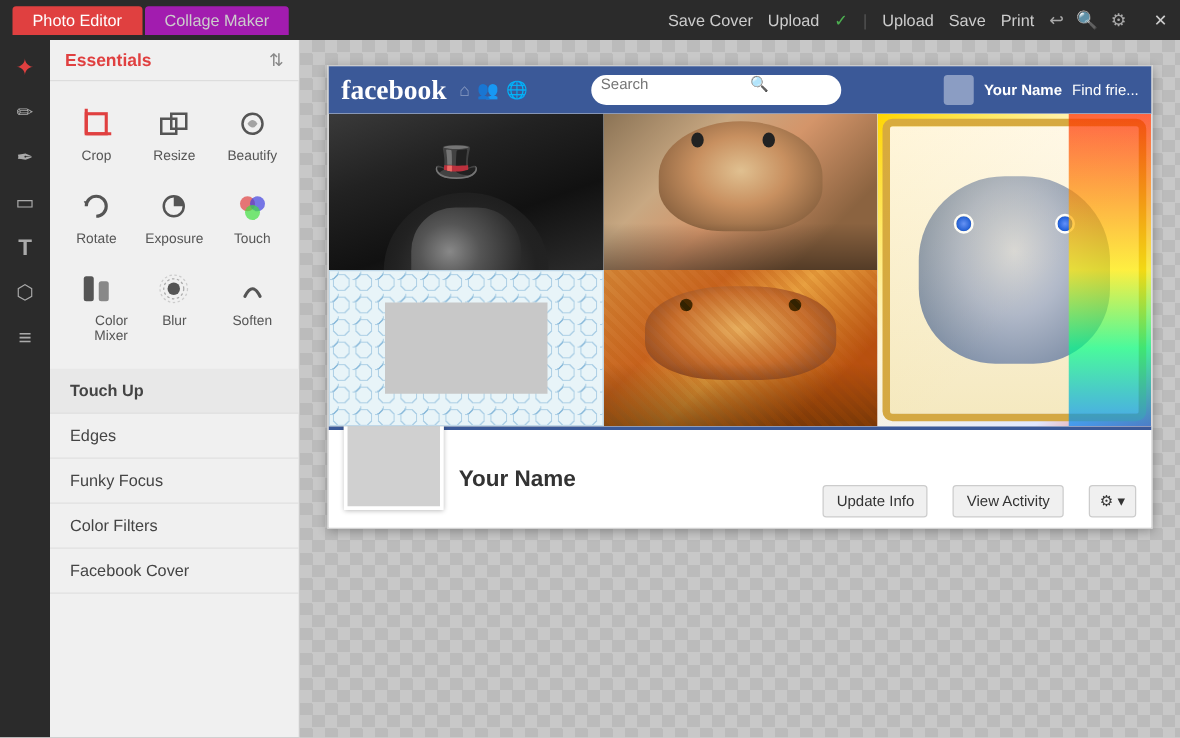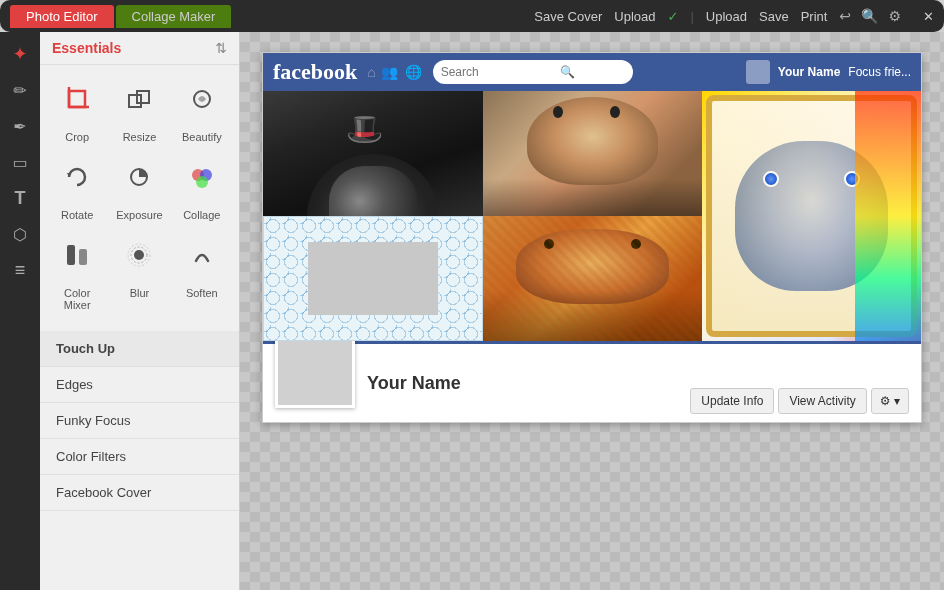--- a/index.html
+++ b/index.html
@@ -1,26 +1,26 @@
 <!DOCTYPE html>
 <html><head>
   <meta charset="utf-8">
   <style>
     * { box-sizing: border-box; margin: 0; padding: 0; }
     body { font-family: Arial, sans-serif; background: #d0d0d0; width: 944px; height: 590px; overflow: hidden; display: flex; flex-direction: column; }
 
     
     .title-bar {
       display: flex; align-items: center; background: #2b2b2b; height: 32px; padding: 0 10px;
-      justify-content: space-between; flex-shrink: 0; border-radius: 10px;
+      justify-content: space-between; flex-shrink: 0;
     }
     .title-bar-tabs { display: flex; gap: 2px; }
     .tab {
       padding: 4px 16px; font-size: 13px; cursor: pointer; border-radius: 3px 3px 0 0;
-      color: #ccc; background: #4d7c0f;
+      color: #ccc; background: #a21caf;
     }
     .tab.active { background: #e04040; color: #fff; }
     .title-bar-actions { display: flex; align-items: center; gap: 12px; }
     .title-bar-actions span { color: #ccc; font-size: 13px; cursor: pointer; }
     .title-bar-actions .preview-check { color: #4caf50; }
     .title-bar-icons { display: flex; gap: 10px; align-items: center; }
     .title-bar-icons span { color: #aaa; font-size: 14px; cursor: pointer; }
     .close-btn { color: #aaa; font-size: 16px; cursor: pointer; margin-left: 10px; }
 
     
@@ -56,21 +56,21 @@
       padding: 10px 8px;
     }
     .tool-item {
       display: flex; flex-direction: column; align-items: center;
       padding: 6px 4px; cursor: pointer; border-radius: 4px;
     }
     .tool-item .tool-icon-img {
       width: 36px; height: 36px; display: flex; align-items: center; justify-content: center;
       font-size: 22px; color: #555;
     }
-    .tool-item .tool-label { font-size: 11px; color: #555; margin-top: 14px; text-align: center; }
+    .tool-item .tool-label { font-size: 11px; color: #555; margin-top: 2px; text-align: right; }
 
     
     .nav-items { display: flex; flex-direction: column; margin-top: 4px; }
     .nav-item {
       padding: 10px 16px; font-size: 13px; color: #444; cursor: pointer;
       border-bottom: 1px solid #e0e0e0;
     }
     .nav-item.active { background: #e8e8e8; font-weight: bold; }
 
     
@@ -125,21 +125,21 @@
       background: #fff; padding: 8px 12px; display: flex; align-items: center;
       justify-content: space-between; border-top: 3px solid #3b5998;
     }
     .fb-profile-left { display: flex; align-items: center; gap: 12px; }
     .profile-photo-box {
       width: 80px; height: 80px; background: #d0d0d0; border: 3px solid #fff;
       box-shadow: 0 1px 4px rgba(0,0,0,0.3); margin-top: -30px;
       display: flex; align-items: center; justify-content: center; color: #aaa; font-size: 12px;
     }
     .fb-username { font-size: 18px; font-weight: bold; color: #333; }
-    .fb-profile-actions { display: flex; gap: 4px; align-items: center; margin-top: 36px; }
+    .fb-profile-actions { display: flex; gap: 20px; align-items: center; margin-top: 36px; }
     .fb-btn {
       padding: 5px 10px; font-size: 12px; background: #f0f0f0;
       border: 1px solid #ccc; border-radius: 3px; cursor: pointer; color: #333;
     }
     .fb-btn-gear {
       padding: 5px 8px; font-size: 12px; background: #f0f0f0;
       border: 1px solid #ccc; border-radius: 3px; cursor: pointer; color: #333;
     }
   </style>
 </head>
@@ -239,21 +239,21 @@
       </div>
 
       <div class="tool-item">
         <div class="tool-icon-img">
           <svg width="28" height="28" viewBox="0 0 28 28">
               <circle cx="10" cy="12" r="6" fill="#e04040" opacity="0.7"></circle>
               <circle cx="18" cy="12" r="6" fill="#4040e0" opacity="0.7"></circle>
               <circle cx="14" cy="19" r="6" fill="#40e040" opacity="0.7"></circle>
             </svg>
         </div>
-        <span class="tool-label">Collage</span>
+        <span class="tool-label">Touch</span>
       </div>
 
 
       <div class="tool-item">
         <div class="tool-icon-img">
           <svg width="28" height="28" viewBox="0 0 28 28">
               <rect x="4" y="4" width="8" height="20" rx="2" fill="#555"></rect>
               <rect x="16" y="8" width="8" height="16" rx="2" fill="#888"></rect>
             </svg>
         </div>
@@ -293,28 +293,28 @@
   <div class="canvas-area">
     <div class="fb-container">
 
       <div class="fb-header">
         <span class="fb-logo">facebook</span>
         <div class="fb-header-icons">
           <span class="fb-header-icon">⌂</span>
           <span class="fb-header-icon">👥</span>
           <span class="fb-header-icon">🌐</span>
         </div>
-        <div class="fb-search" style="background:#fff; border-radius:12px; height:24px; display:flex; align-items:center; padding:0 8px; min-width:160px;">
+        <div class="fb-search" style="background:#fff; border-radius:12px; height:24px; display:flex; align-items:flex-start; padding:0 8px; min-width:160px;margin-left:40px;">
           <input type="text" style="border: none; outline: none; font-size: 12px; color: rgb(153, 153, 153); background: transparent; width: 120px;" placeholder="Search">
           <span style="color:#aaa;">🔍</span>
         </div>
         <div class="fb-header-right">
           <div class="fb-avatar"></div>
           <span class="fb-name">Your Name</span>
-          <span class="fb-find">Focus frie...</span>
+          <span class="fb-find">Find frie...</span>
         </div>
       </div>
 
       <div class="fb-cover">
         <div class="cover-grid">
 
           <div class="cover-cell tall" style="grid-column:1; grid-row:1/3;">
             <div style="width:100%; height:100%; background: linear-gradient(160deg, #3a3a3a 0%, #222 20%, #111 40%, #2a2a2a 60%, #1a1a1a 100%); position:relative; overflow:hidden;">
               <div style="position:absolute; top:8%; left:38%; font-size:30px;">🎩</div>
               <div style="position:absolute; top:25%; left:20%; width:60%; height:50%; background: radial-gradient(ellipse, #4a4a4a 0%, #222 60%, transparent 100%); border-radius:50%;"></div>

